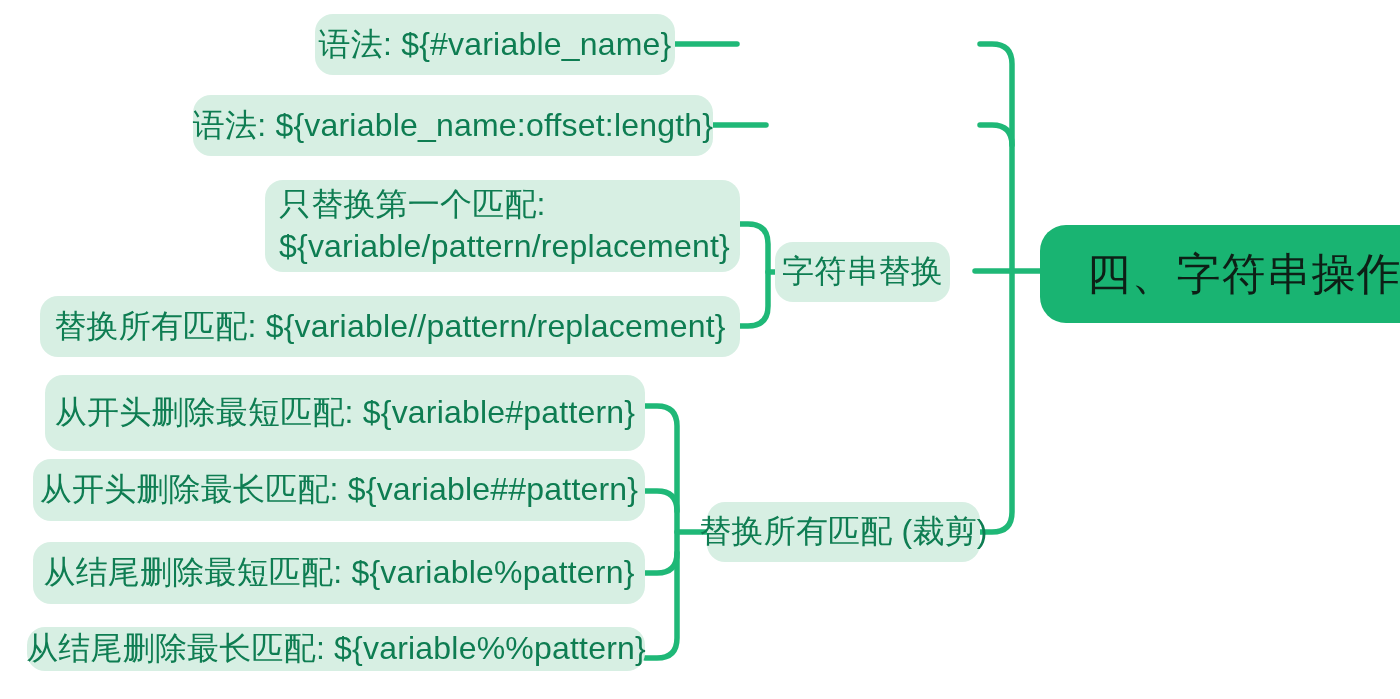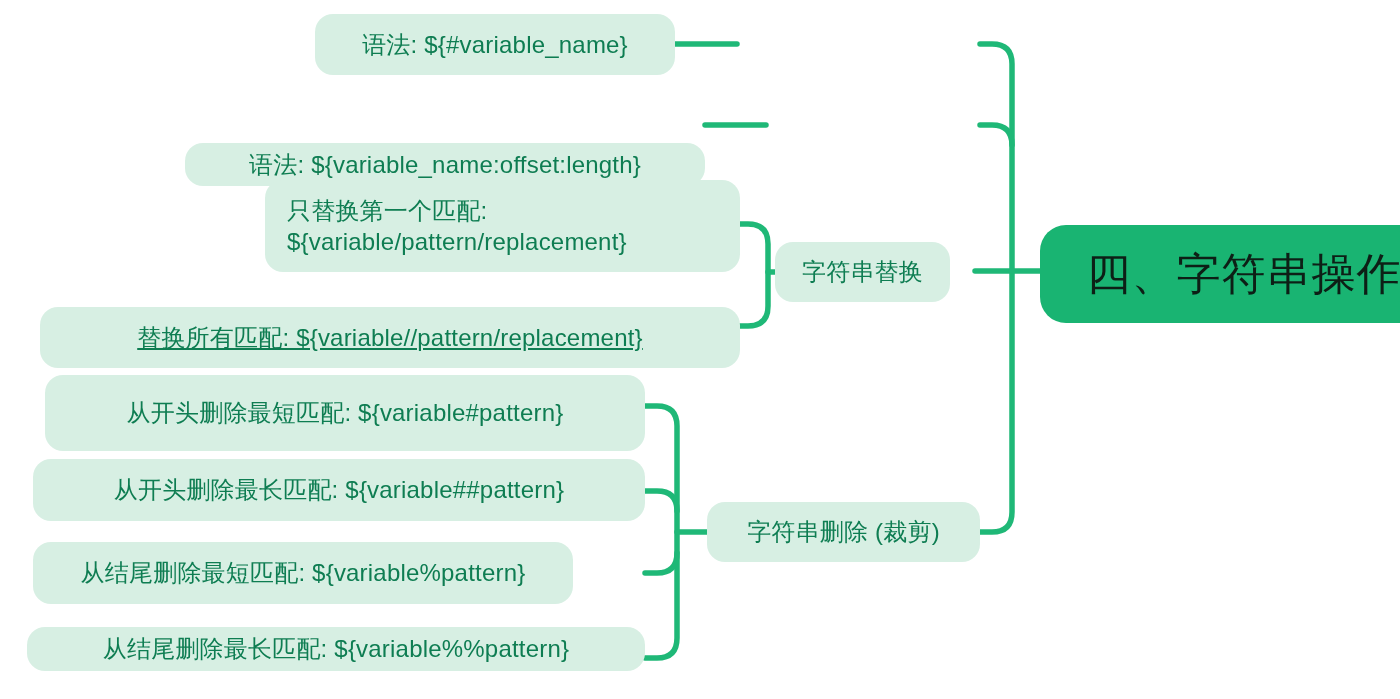--- a/index.html
+++ b/index.html
@@ -21,29 +21,29 @@
     width: 1400px; height: 699px;
   }
   .node {
     position: absolute;
     background: var(--node-bg, #d7efe3);
     color: var(--node-text, #0e7d52);
     border-radius: 18px;
     display: flex;
     align-items: center;
     justify-content: center;
-    font-size: 24px;
+    font-size: 32px;
     line-height: 1.3;
     white-space: nowrap;
     box-sizing: border-box;
     letter-spacing: 0.2px;
   }
   .node.multiline {
     justify-content: flex-start;
-    padding-left: 22px;
+    padding-left: 14px;
     text-align: left;
     white-space: pre-line;
   }
   .node.root {
     background: var(--root-bg, #19b472);
     color: var(--root-text, #0d1f16);
     border-radius: 26px;
     font-size: 44px;
     font-weight: 500;
     letter-spacing: 1px;
@@ -70,28 +70,28 @@
     <path d="M 768 272 H 800"></path>
 
     <path d="M 645 406 H 657 Q 677 406 677 426 V 638 Q 677 658 657 658 H 645"></path>
     <path d="M 645 491 H 657 Q 677 491 677 511"></path>
     <path d="M 645 573 H 657 Q 677 573 677 553"></path>
     <path d="M 677 532 H 707"></path>
   </svg>
 
   <div class="node" style="left:315px; top:14px; width:360px; height:61px;">语法: ${#variable_name}</div>
 
-  <div class="node" style="left:185px; top:95px; width:520px; height:43px;margin-top:48px;">语法: ${variable_name:offset:length}</div>
+  <div class="node" style="left:193px; top:95px; width:520px; height:61px;">语法: ${variable_name:offset:length}</div>
 
   <div class="node multiline" style="left:265px; top:180px; width:475px; height:92px;">只替换第一个匹配:
 ${variable/pattern/replacement}</div>
-  <div class="node" style="left:40px; top:307px; width:700px; height:61px;text-decoration:underline;">替换所有匹配: ${variable//pattern/replacement}</div>
+  <div class="node" style="left:40px; top:296px; width:700px; height:61px;">替换所有匹配: ${variable//pattern/replacement}</div>
   <div class="node" style="left:775px; top:242px; width:175px; height:60px;">字符串替换</div>
 
   <div class="node" style="left:45px; top:375px; width:600px; height:76px;">从开头删除最短匹配: ${variable#pattern}</div>
   <div class="node" style="left:33px; top:459px; width:612px; height:62px;">从开头删除最长匹配: ${variable##pattern}</div>
-  <div class="node" style="left:33px; top:542px; width:540px; height:62px;">从结尾删除最短匹配: ${variable%pattern}</div>
+  <div class="node" style="left:33px; top:542px; width:612px; height:62px;">从结尾删除最短匹配: ${variable%pattern}</div>
   <div class="node" style="left:27px; top:627px; width:618px; height:44px;">从结尾删除最长匹配: ${variable%%pattern}</div>
-  <div class="node" style="left:707px; top:502px; width:273px; height:60px;">字符串删除 (裁剪)</div>
+  <div class="node" style="left:707px; top:502px; width:273px; height:60px;">替换所有匹配 (裁剪)</div>
 
   <div class="node root" style="left:1040px; top:225px; width:408px; height:98px;">四、字符串操作</div>
 
 </div>
 
 </body></html>

